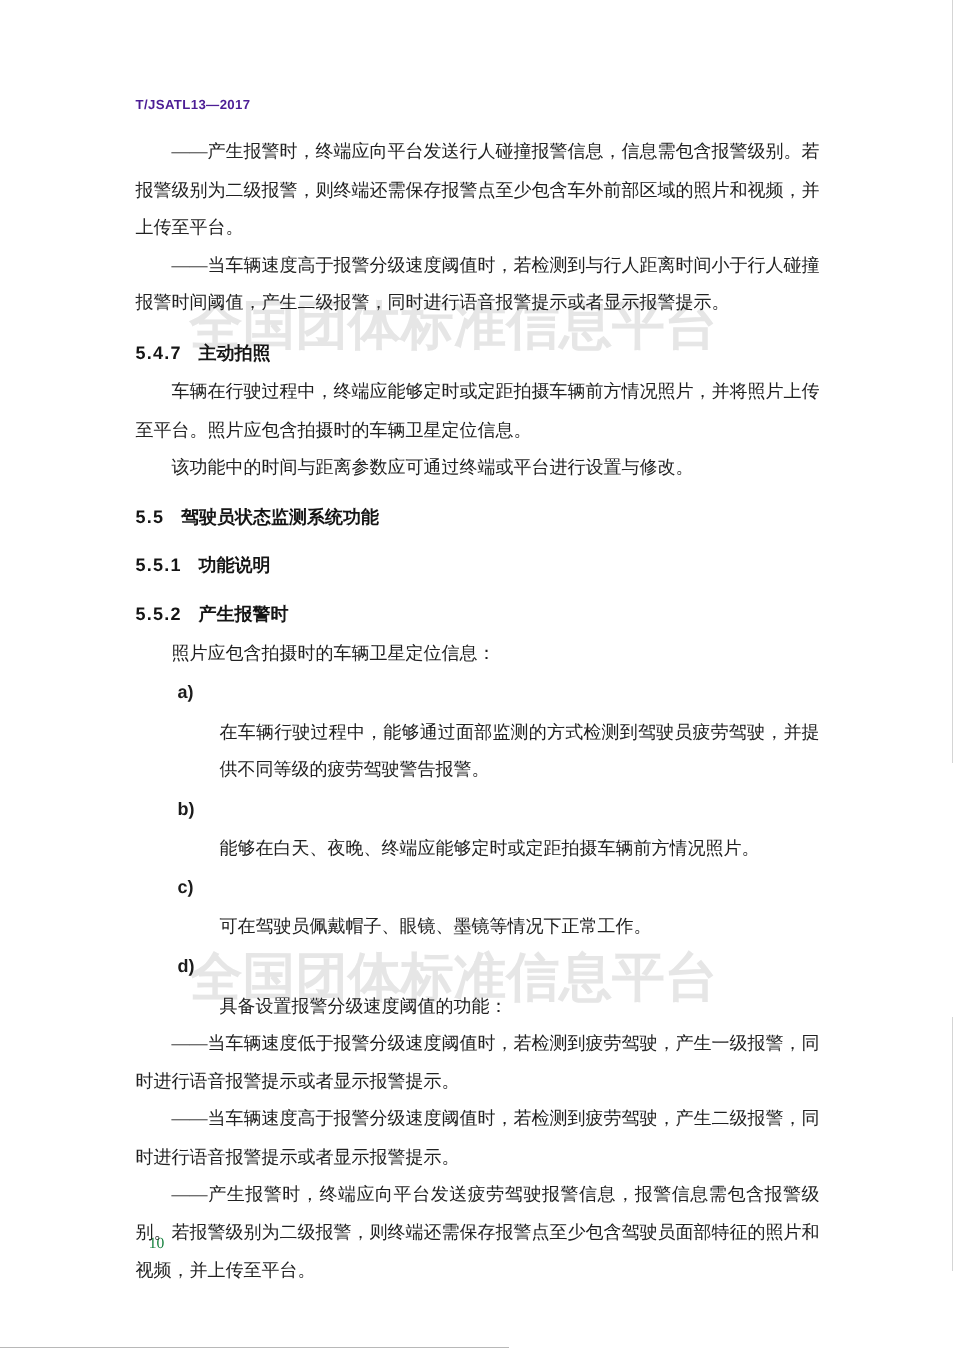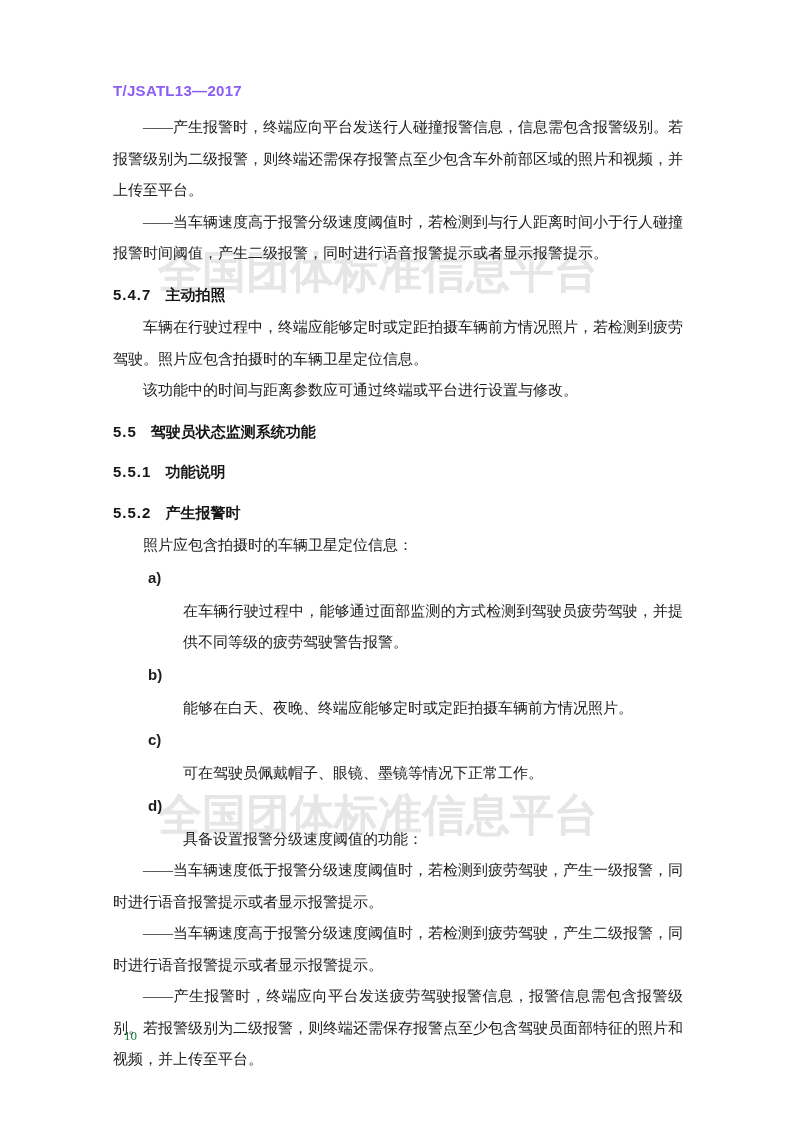--- a/index.html
+++ b/index.html
@@ -7,21 +7,21 @@
     position:relative;
     width:794px;height:1123px;
     background:#ffffff;
     overflow:hidden;
     font-family:"Liberation Serif","DejaVu Serif",serif;
     color:#212121;
   }
   .header-code{
     position:absolute;left:113px;top:82px;
     font-family:"Liberation Sans","DejaVu Sans",sans-serif;
-    font-weight:bold;font-size:15px;color:#8b5cf6;
+    font-weight:bold;font-size:11px;color:#4c1d95;
     letter-spacing:0.3px;
   }
   .watermark{
     position:absolute;left:158px;width:480px;
     font-family:"Liberation Sans","DejaVu Sans",sans-serif;
     font-weight:bold;font-size:44px;line-height:44px;
     color:#e6e6e6;letter-spacing:0px;white-space:nowrap;
     z-index:0;user-select:none;
   }
   .wm-1{top:250px;}
@@ -62,21 +62,21 @@
   <div class="watermark wm-1">全国团体标准信息平台</div>
 
   <div class="watermark wm-2">全国团体标准信息平台</div>
 
   <div class="header-code">T/JSATL13—2017</div>
 
   <div class="content">
       <div class="blk dash">——产生报警时，终端应向平台发送行人碰撞报警信息，信息需包含报警级别。若报警级别为二级报警，则终端还需保存报警点至少包含车外前部区域的照片和视频，并上传至平台。</div>
       <div class="blk dash">——当车辆速度高于报警分级速度阈值时，若检测到与行人距离时间小于行人碰撞报警时间阈值，产生二级报警，同时进行语音报警提示或者显示报警提示。</div>
       <div class="blk h3"><span class="num">5.4.7</span><span class="title">主动拍照</span></div>
-      <div class="blk p">车辆在行驶过程中，终端应能够定时或定距拍摄车辆前方情况照片，若检测到疲劳驾驶。照片应包含拍摄时的车辆卫星定位信息。</div>
+      <div class="blk p">车辆在行驶过程中，终端应能够定时或定距拍摄车辆前方情况照片，并将照片上传至平台。照片应包含拍摄时的车辆卫星定位信息。</div>
       <div class="blk p">该功能中的时间与距离参数应可通过终端或平台进行设置与修改。</div>
       <div class="blk h2"><span class="num">5.5</span><span class="title">驾驶员状态监测系统功能</span></div>
       <div class="blk h3"><span class="num">5.5.1</span><span class="title">功能说明</span></div>
       <div class="blk h3"><span class="num">5.5.2</span><span class="title">产生报警时</span></div>
       <div class="blk p">照片应包含拍摄时的车辆卫星定位信息：</div>
       <div class="blk li">
         <span class="marker">a)</span>
         <span class="litext">在车辆行驶过程中，能够通过面部监测的方式检测到驾驶员疲劳驾驶，并提供不同等级的疲劳驾驶警告报警。</span>
       </div>
       <div class="blk li">

